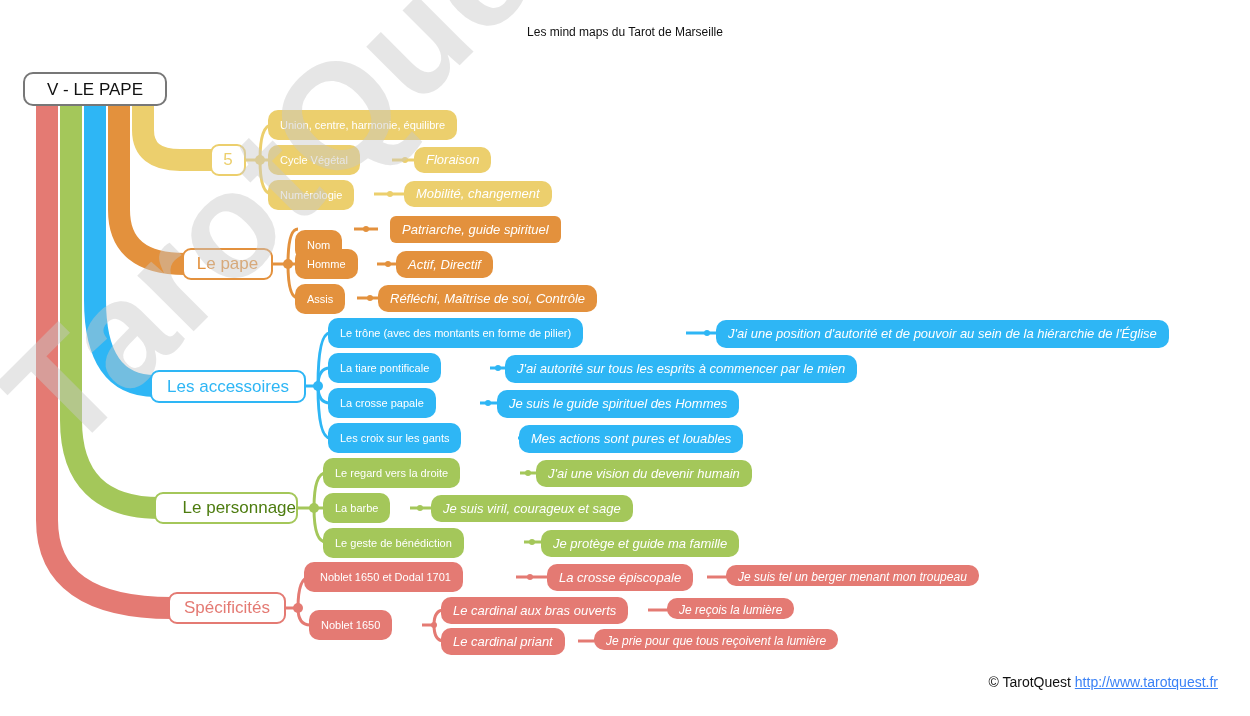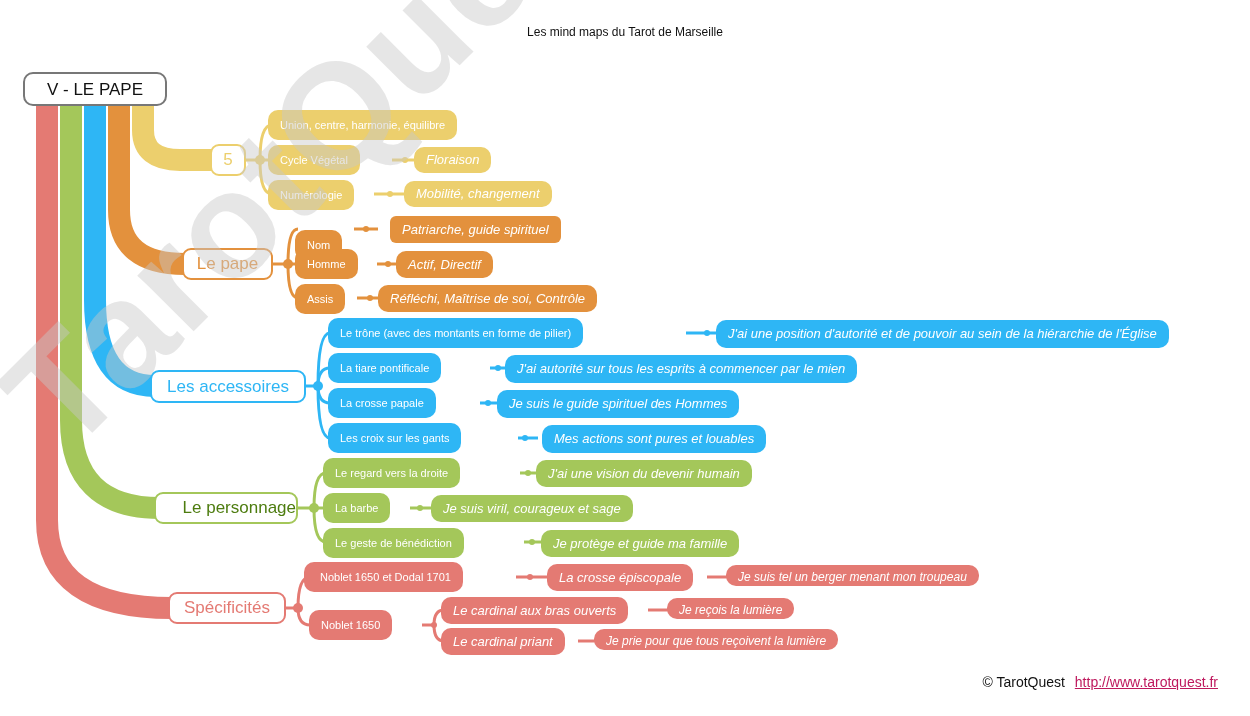--- a/index.html
+++ b/index.html
@@ -11,21 +11,21 @@
   .node.it { font-style:italic; font-size:13px;text-align:right; }
   .node.sm { font-size:12px; height:21px; line-height:24px; }
   .outline { background:#fff; border:2px solid; border-radius:9px; font-size:17px; text-align:center; padding:0; }
   .root { position:absolute; left:23px; top:72px; width:144px; height:34px; line-height:32px; border:2px solid #777; border-radius:10px; background:#fff; font-size:17px; text-align:center; color:#111; box-sizing:border-box; z-index:4; }
   .yel { background:#eccf6d; }
   .ora { background:#e3913d; }
   .blu { background:#2eb6f5; }
   .grn { background:#a4c75a; }
   .red { background:#e47a73; }
   .footer { position:absolute; right:32px; top:674px; font-size:14px; color:#111; }
-  .footer a { color:#be185d; text-decoration:underline; margin-left:6px; }
+  .footer a { color:#3b82f6; text-decoration:underline; }
 </style>
 </head>
 <body>
 
 <div class="title">Les mind maps du Tarot de Marseille</div>
 
 <svg class="links" viewBox="0 0 1250 716">
 
   <path d="M143 106 L143 130 Q143 160 180 160 L212 160" stroke="#eccf6d" stroke-width="22" fill="none"></path>
   <path d="M119 106 L119 210 Q119 264 185 264" stroke="#e3913d" stroke-width="22" fill="none"></path>
@@ -127,21 +127,21 @@
 <div class="node ora it" style="left:378px;top:285px;height:27px;line-height:27px;">Réfléchi, Maîtrise de soi, Contrôle</div>
 
 <div class="node outline" style="left:150px;top:370px;width:156px;height:33px;line-height:29px;border-color:#2eb6f5;color:#2eb6f5;">Les accessoires</div>
 <div class="node blu" style="left:328px;top:318px;">Le trône (avec des montants en forme de pilier)</div>
 <div class="node blu it" style="left:716px;top:320px;height:28px;line-height:28px;">J'ai une position d'autorité et de pouvoir au sein de la hiérarchie de l'Église</div>
 <div class="node blu" style="left:328px;top:353px;">La tiare pontificale</div>
 <div class="node blu it" style="left:505px;top:355px;height:28px;line-height:28px;">J'ai autorité sur tous les esprits à commencer par le mien</div>
 <div class="node blu" style="left:328px;top:388px;">La crosse papale</div>
 <div class="node blu it" style="left:497px;top:390px;height:28px;line-height:28px;">Je suis le guide spirituel des Hommes</div>
 <div class="node blu" style="left:328px;top:423px;">Les croix sur les gants</div>
-<div class="node blu it" style="left:542px;top:425px;height:28px;line-height:28px;">Mes actions sont pures et louables</div>
+<div class="node blu it" style="left:519px;top:425px;height:28px;line-height:28px;">Mes actions sont pures et louables</div>
 
 <div class="node outline" style="left:154px;top:492px;width:144px;height:32px;line-height:28px;border-color:#a4c75a;color:#4d7c0f;text-align:right;">Le personnage</div>
 <div class="node grn" style="left:323px;top:458px;">Le regard vers la droite</div>
 <div class="node grn it" style="left:536px;top:460px;height:27px;line-height:27px;">J'ai une vision du devenir humain</div>
 <div class="node grn" style="left:323px;top:493px;">La barbe</div>
 <div class="node grn it" style="left:431px;top:495px;height:27px;line-height:27px;">Je suis viril, courageux et sage</div>
 <div class="node grn" style="left:323px;top:528px;">Le geste de bénédiction</div>
 <div class="node grn it" style="left:541px;top:530px;height:27px;line-height:27px;">Je protège et guide ma famille</div>
 
 <div class="node outline" style="left:168px;top:592px;width:118px;height:32px;line-height:28px;border-color:#e47a73;color:#e47a73;">Spécificités</div>

